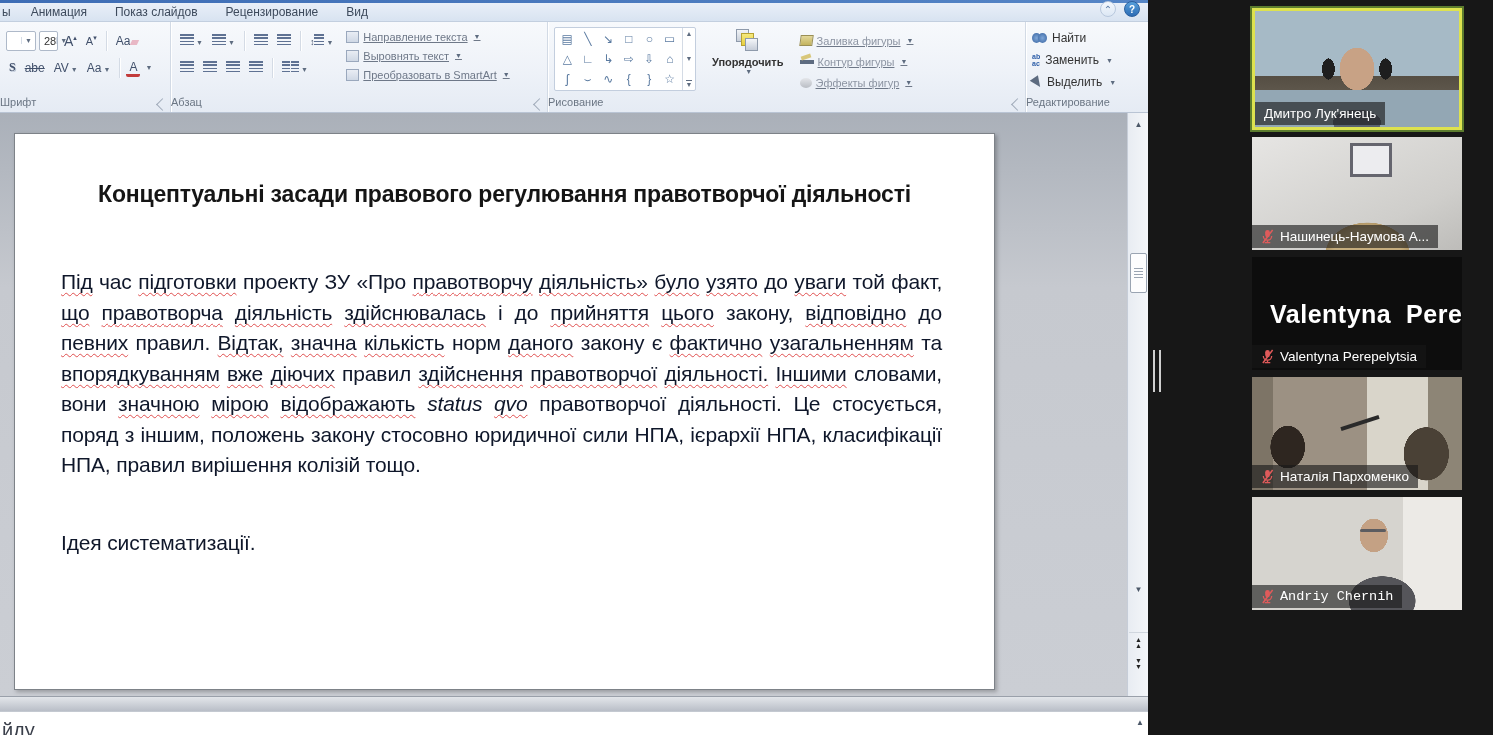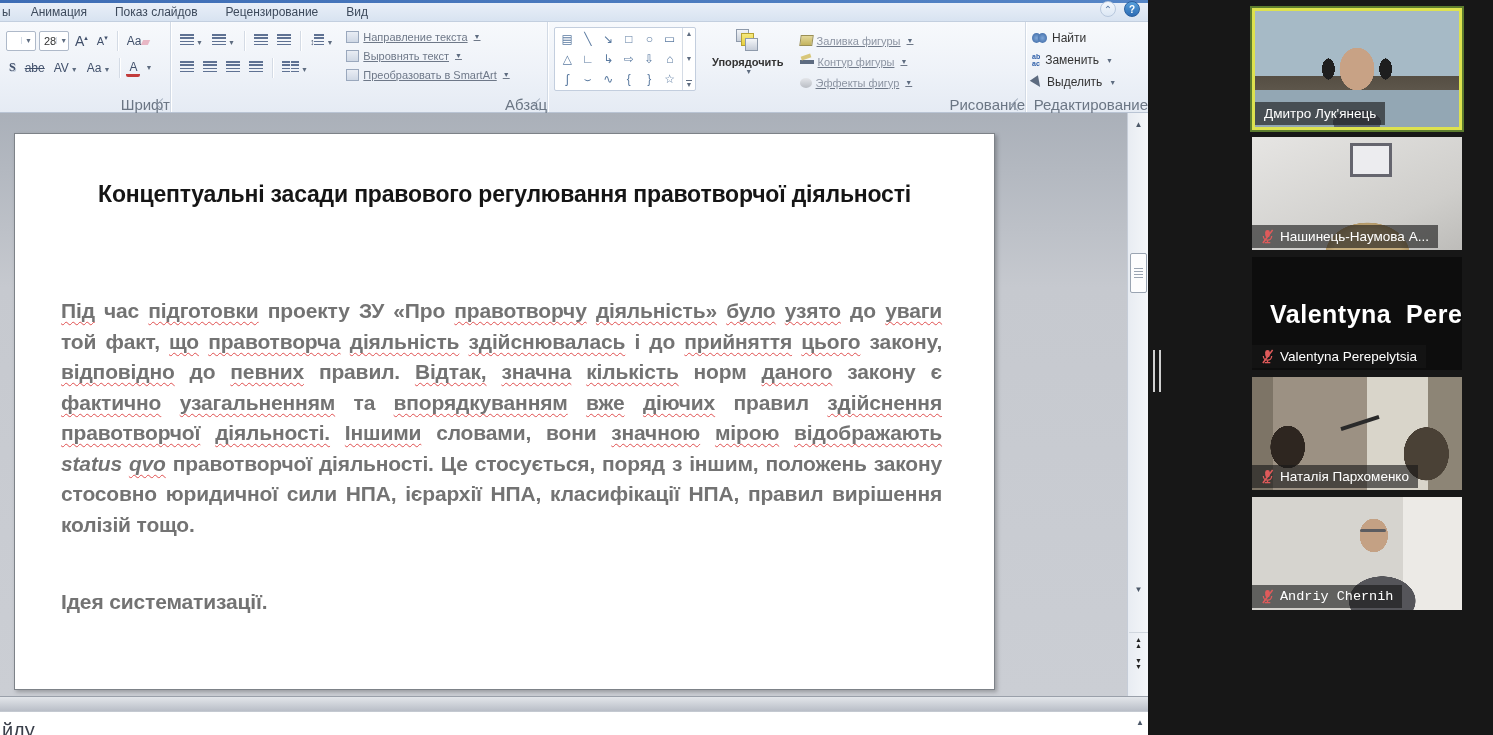--- a/index.html
+++ b/index.html
@@ -24,21 +24,21 @@
   .collapse { background:linear-gradient(#f4f8fd,#dce7f4); border:1px solid #b8c8dd; color:#5b7ca6; }
   .help { background:linear-gradient(#58a0dc,#2d6cb4); border:1px solid #2a5f9e; color:#fff; font-weight:bold; }
 
   
   .ribbon { position:absolute; left:0; top:22px; width:1148px; height:91px;
     background:linear-gradient(#f7f9fc,#eef2f8 55%,#e5ebf4);
     border-bottom:1px solid #b9c4d4; display:flex; }
   .rgroup { position:relative; height:100%; border-right:1px solid #d2dae5;
     box-shadow:1px 0 0 #ffffff; display:flex; flex-direction:column; }
   .rgroup-content { flex:1; padding:5px 6px 0 6px; }
-  .rgroup-label { height:16px; text-align:right; font-size:15px; color:#6b7684; position:relative; }
+  .rgroup-label { height:16px; text-align:left; font-size:11px; color:#6b7684; position:relative; }
   .launcher { position:absolute; right:3px; bottom:3px; width:9px; height:9px;
     border-left:1px solid #8d99aa; border-bottom:1px solid #8d99aa; transform:rotate(45deg); opacity:.8; }
   .rrow { display:flex; align-items:center; gap:3px; height:27px; }
   .rsep { width:1px; height:20px; background:#d4dbe5; margin:0 3px; box-shadow:1px 0 0 #fff; }
   .combo { height:20px; border:1px solid #aeb9c9; background:#fff; display:flex;
     align-items:center; font-size:11px; color:#333; border-radius:2px; }
   .combo .arr { margin-left:auto; font-size:7px; color:#5e6c80; padding:0 3px; border-left:1px solid #d5dce6; }
   .rbtn { font-size:12px; color:#41506b; padding:1px 3px; border-radius:2px; white-space:nowrap; }
   .caret { font-size:7px; color:#5e6c80; margin-left:2px; }
   .gray { color:#8d95a3; }
@@ -86,22 +86,22 @@
   .cursor-ic { width:0; height:0; border-left:5px solid transparent; border-right:5px solid transparent;
     border-top:11px solid #5d6b80; transform:rotate(-35deg); }
 
   
   .workspace { position:absolute; left:0; top:113px; width:1148px; height:583px;
     background:linear-gradient(#aab0b9,#c6c9cf 30%,#cbced4); }
   .slide { position:absolute; left:14px; top:20px; width:981px; height:557px; background:#fff;
     border:1px solid #7d8288; box-shadow:2px 2px 4px rgba(0,0,0,.25); overflow:hidden; }
   .slide-title { margin:42px auto 0 auto; width:880px; text-align:center; font-size:23px;
     font-weight:bold; color:#151515; line-height:37px; letter-spacing:-0.2px; }
-  .slide-body { margin:83px 52px 0 46px; font-size:21px; color:#737373; line-height:30.5px;
-    text-align:justify; letter-spacing:-0.15px;font-weight:bold; }
+  .slide-body { margin:54px 52px 0 46px; font-size:21px; color:#0f172a; line-height:30.5px;
+    text-align:justify; letter-spacing:-0.15px; }
   .slide-body p + p { margin-top:47px; text-align:left; }
   .ms { text-decoration:underline; text-decoration-style:wavy; text-decoration-color:#e04f4f;
     text-decoration-thickness:1px; text-underline-offset:3px; text-decoration-skip-ink:none; }
   .it { font-style:italic; }
 
   
   .vscroll { position:absolute; right:0; top:0; width:21px; height:583px;
     background:linear-gradient(90deg,#e8ecf2,#f4f6f9); border-left:1px solid #c6cdd8; }
   .sbtn { position:absolute; left:1px; width:19px; height:16px; text-align:center; font-size:8px;
     color:#4c5868; line-height:16px; }
@@ -192,21 +192,21 @@
     </div>
 
     <div class="ribbon">
 
       <div class="rgroup" style="width:171px">
         <div class="rgroup-content">
           <div class="rrow">
             <div class="combo" style="width:30px">
               <span class="arr">▼</span>
               </div>
-            <div class="combo" style="width:30px">
+            <div class="combo" style="width:19px">
               <span style="padding-left:4px">28</span>
               <span class="arr">▼</span>
               </div>
             <span class="rbtn" style="font-size:14px">A<sup style="font-size:7px">▴</sup></span>
             <span class="rbtn" style="font-size:11px">A<sup style="font-size:7px">▾</sup></span>
             <span class="rsep"></span>
             <span class="rbtn"><span>Aa</span><i style="display:inline-block;width:7px;height:5px;background:#e8b7c5;transform:skewX(-25deg);margin-left:1px"></i></span>
           </div>
           <div class="rrow">
             <span class="rbtn" style="font-family:'Liberation Serif',serif;font-weight:bold;text-shadow:1px 1px 0 #b9c4d4">S</span>

